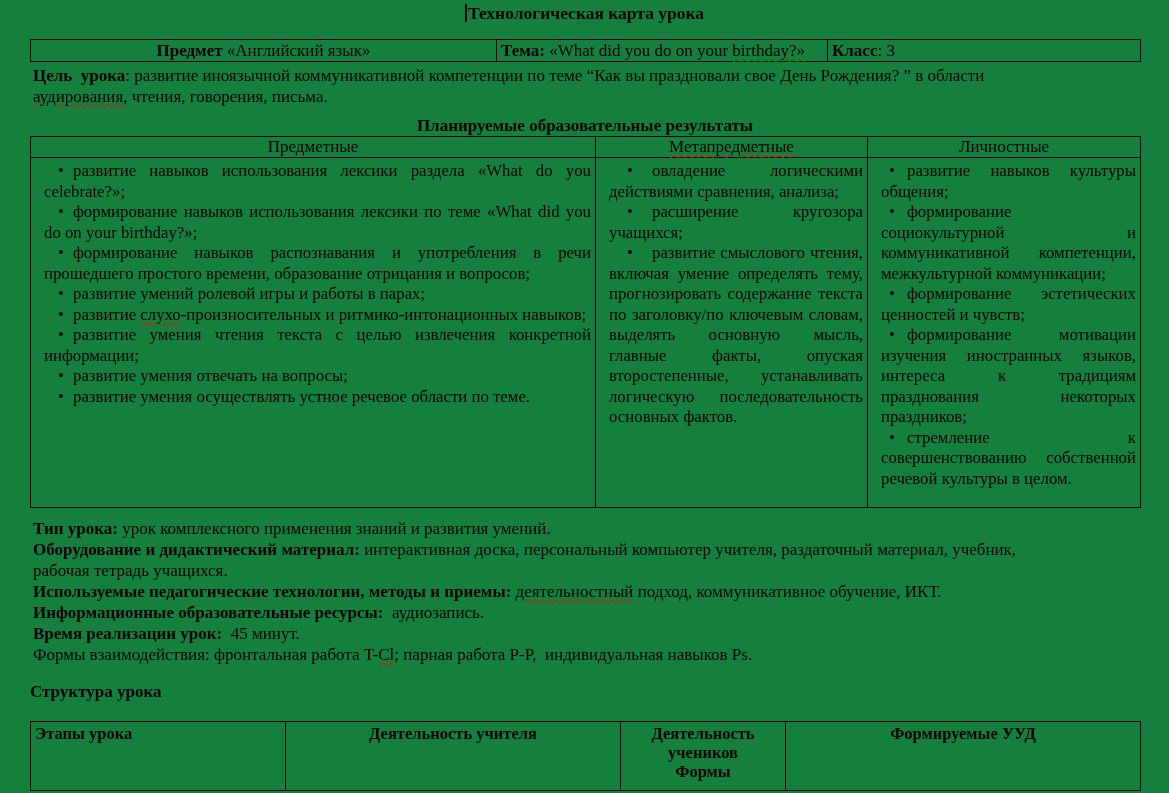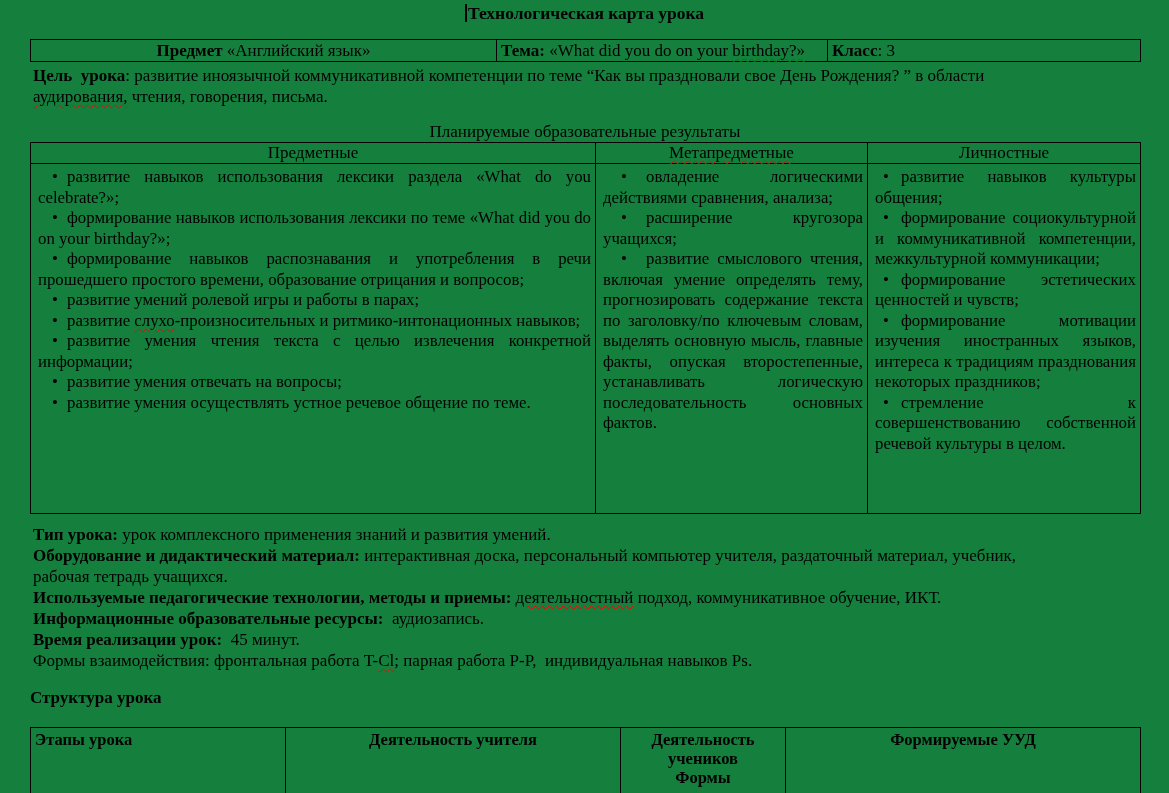--- a/index.html
+++ b/index.html
@@ -10,24 +10,24 @@
   .caret{display:inline-block;width:2px;height:18px;background:#000;vertical-align:-3px;margin-right:1px;}
   .content{margin:0 29px 0 30px;width:1110px;}
   table{border-collapse:collapse;table-layout:fixed;width:1110px;}
   td,th{border:1.5px solid #000;}
   
   .t1{margin-top:15px;}
   .t1 td{height:21px;padding:0 4px;vertical-align:middle;font-size:17px;}
   .t1 .c-center{text-align:center;}
   
   .goal{margin-top:3px;padding-left:3px;line-height:21px;white-space:pre-wrap;}
-  .h2{margin-top:14px;text-align:center;font-weight:normal;line-height:21px;}
+  .h2{margin-top:8px;text-align:center;font-weight:bold;line-height:21px;}
   
   .t2 th{font-weight:normal;font-size:17px;height:19px;padding:0 20px;text-align:center;}
-  .t2 td{vertical-align:top;padding:3px 4px 4px 7px;font-size:16.8px;line-height:20.5px;}
+  .t2 td{vertical-align:top;padding:3px 4px 4px 13px;font-size:16.8px;line-height:20.5px;}
   .cellbox{height:342px;overflow:hidden;}
   .li{text-align:justify;}
   .blt{display:inline-block;}
   .c1 .li{text-indent:7px;} .c1 .blt{width:22px;}
   .c2 .li{text-indent:9px;} .c2 .blt{width:34px;}
   .c3 .li{text-indent:4px;} .c3 .blt{width:22px;}
   
   .details{margin-top:10px;padding-left:3px;line-height:21px;}
   .dline{white-space:pre-wrap;}
   .h3{margin-top:16px;font-weight:bold;line-height:21px;}
@@ -84,21 +84,21 @@
       <tr>
         <td class="c1">
               <div class="cellbox">
           <div class="li"><span class="blt">•</span><span>развитие навыков использования лексики раздела «What do you celebrate?»;</span></div>
           <div class="li"><span class="blt">•</span><span>формирование навыков использования лексики  по теме «What did you do on your birthday?»;</span></div>
           <div class="li"><span class="blt">•</span><span>формирование навыков распознавания и употребления в речи прошедшего простого времени, образование отрицания и вопросов;</span></div>
           <div class="li"><span class="blt">•</span><span>развитие умений ролевой игры и работы в парах;</span></div>
           <div class="li"><span class="blt">•</span><span>развитие </span><span class="sq-red">слухо</span><span>-произносительных и ритмико-интонационных навыков;</span></div>
           <div class="li"><span class="blt">•</span><span>развитие  умения  чтения текста с целью извлечения конкретной информации;</span></div>
           <div class="li"><span class="blt">•</span><span>развитие умения отвечать на вопросы;</span></div>
-          <div class="li"><span class="blt">•</span><span>развитие  умения осуществлять устное речевое общение по теме.</span></div>
+          <div class="li"><span class="blt">•</span><span>развитие  умения осуществлять устное речевое области по теме.</span></div>
         </div>
             </td>
         <td class="c2">
               <div class="cellbox">
           <div class="li"><span class="blt">•</span><span>овладение логическими действиями сравнения, анализа;</span></div>
           <div class="li"><span class="blt">•</span><span>расширение кругозора учащихся;</span></div>
           <div class="li"><span class="blt">•</span><span>развитие смыслового чтения, включая умение определять тему, прогнозировать содержание текста по заголовку/по ключевым словам, выделять основную мысль, главные факты, опуская второстепенные, устанавливать логическую последовательность основных фактов.</span></div>
         </div>
             </td>
         <td class="c3">

